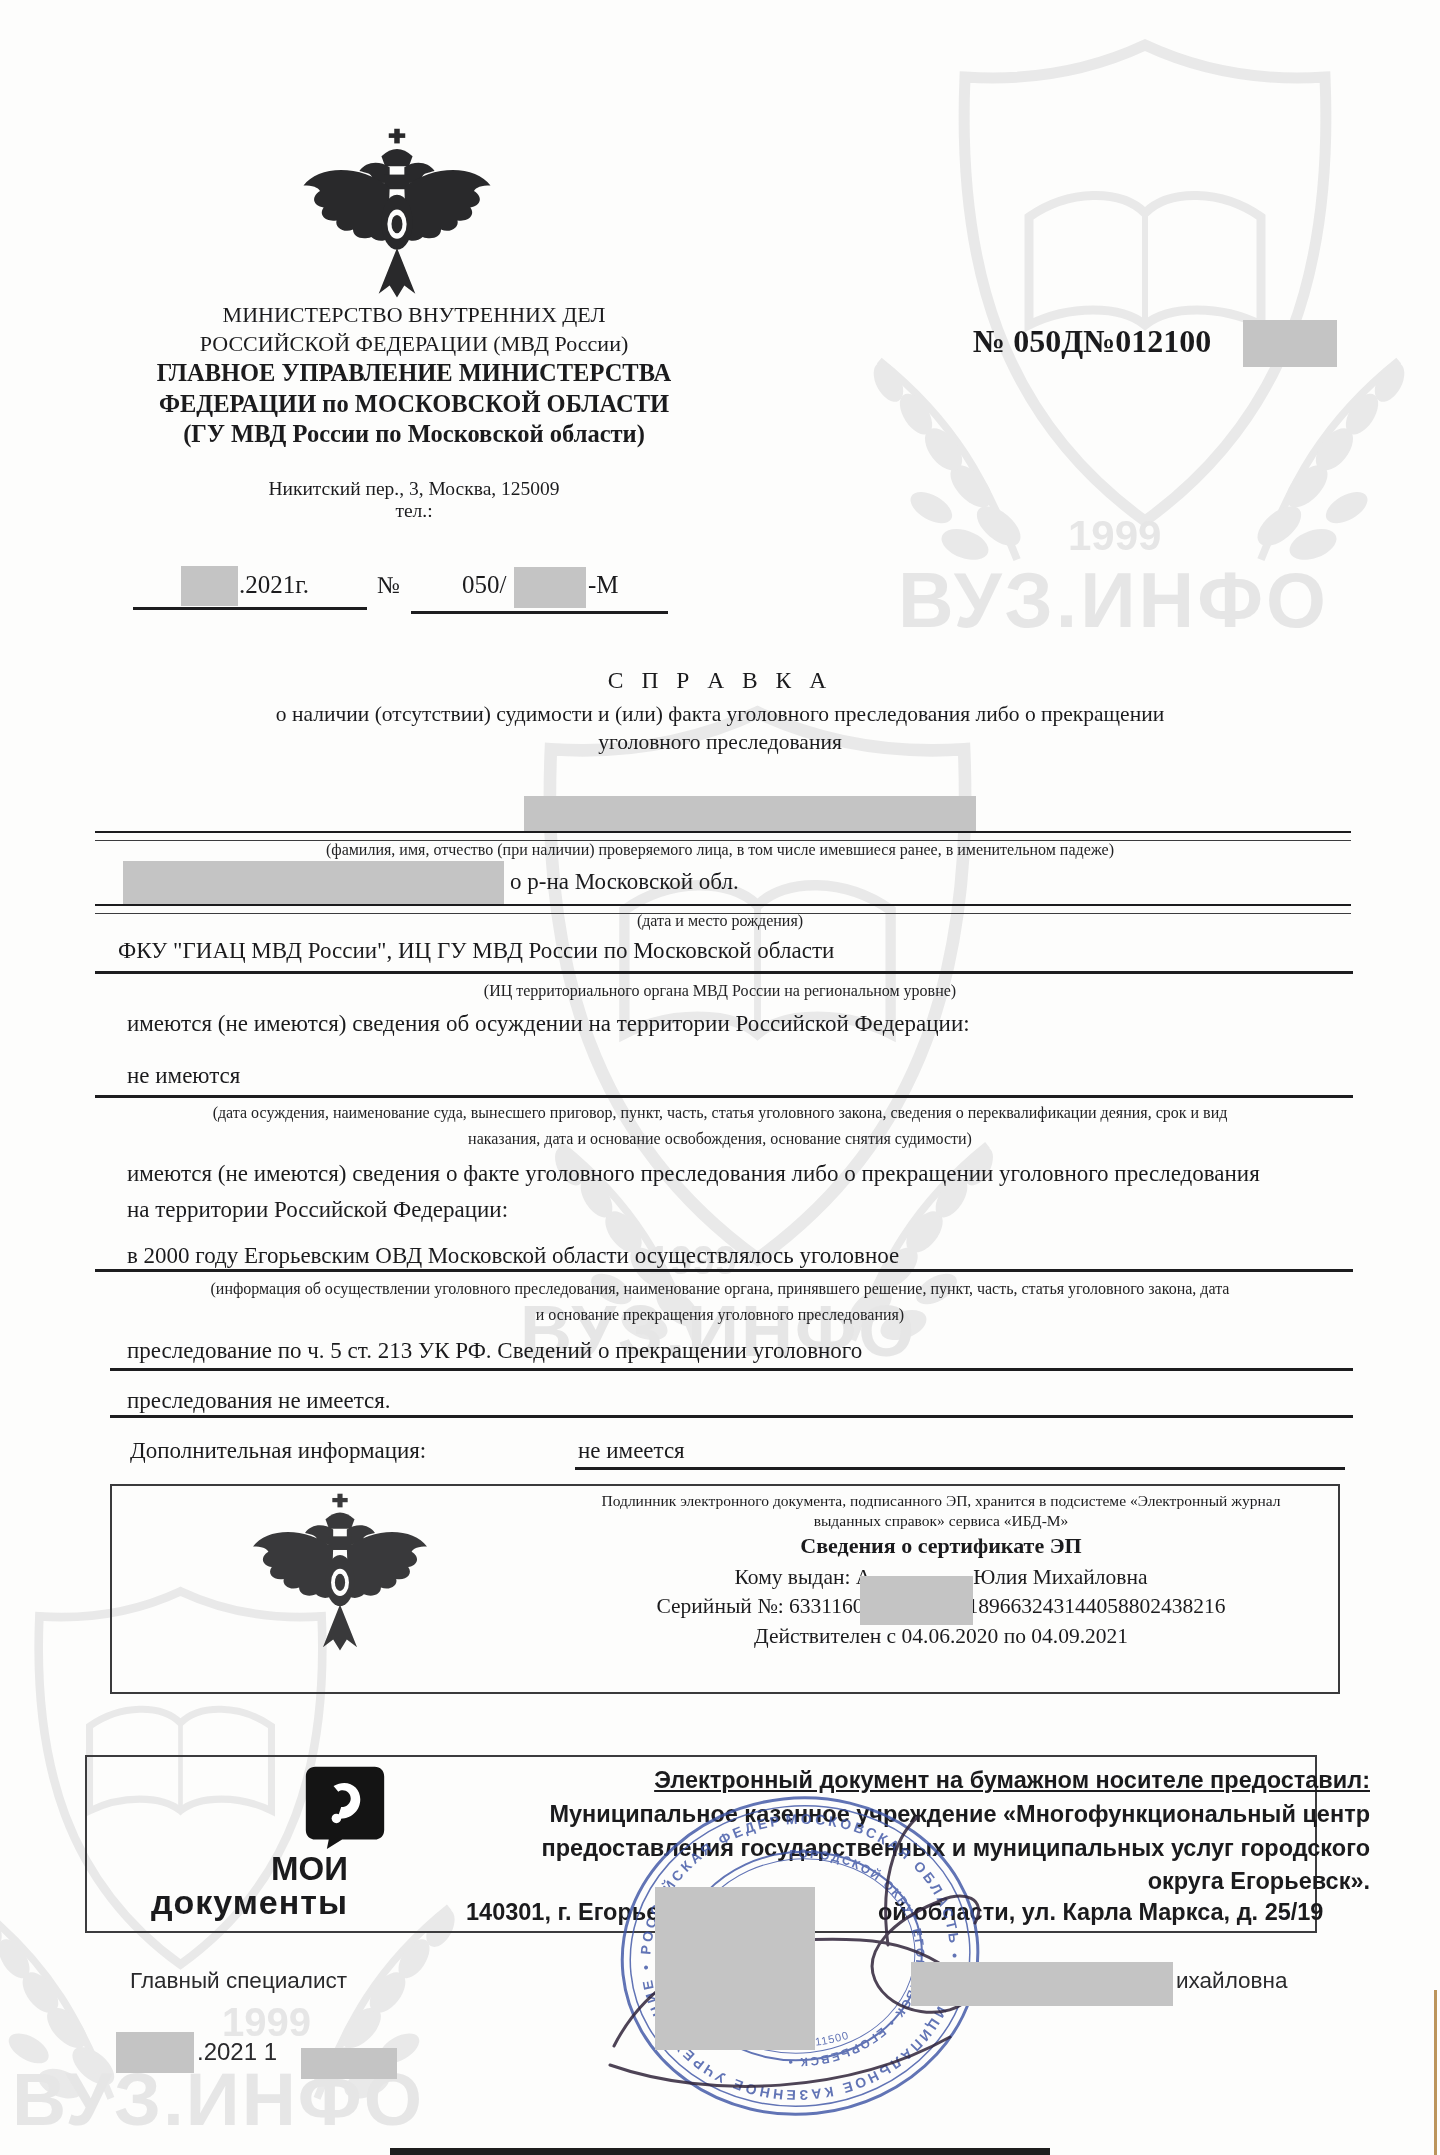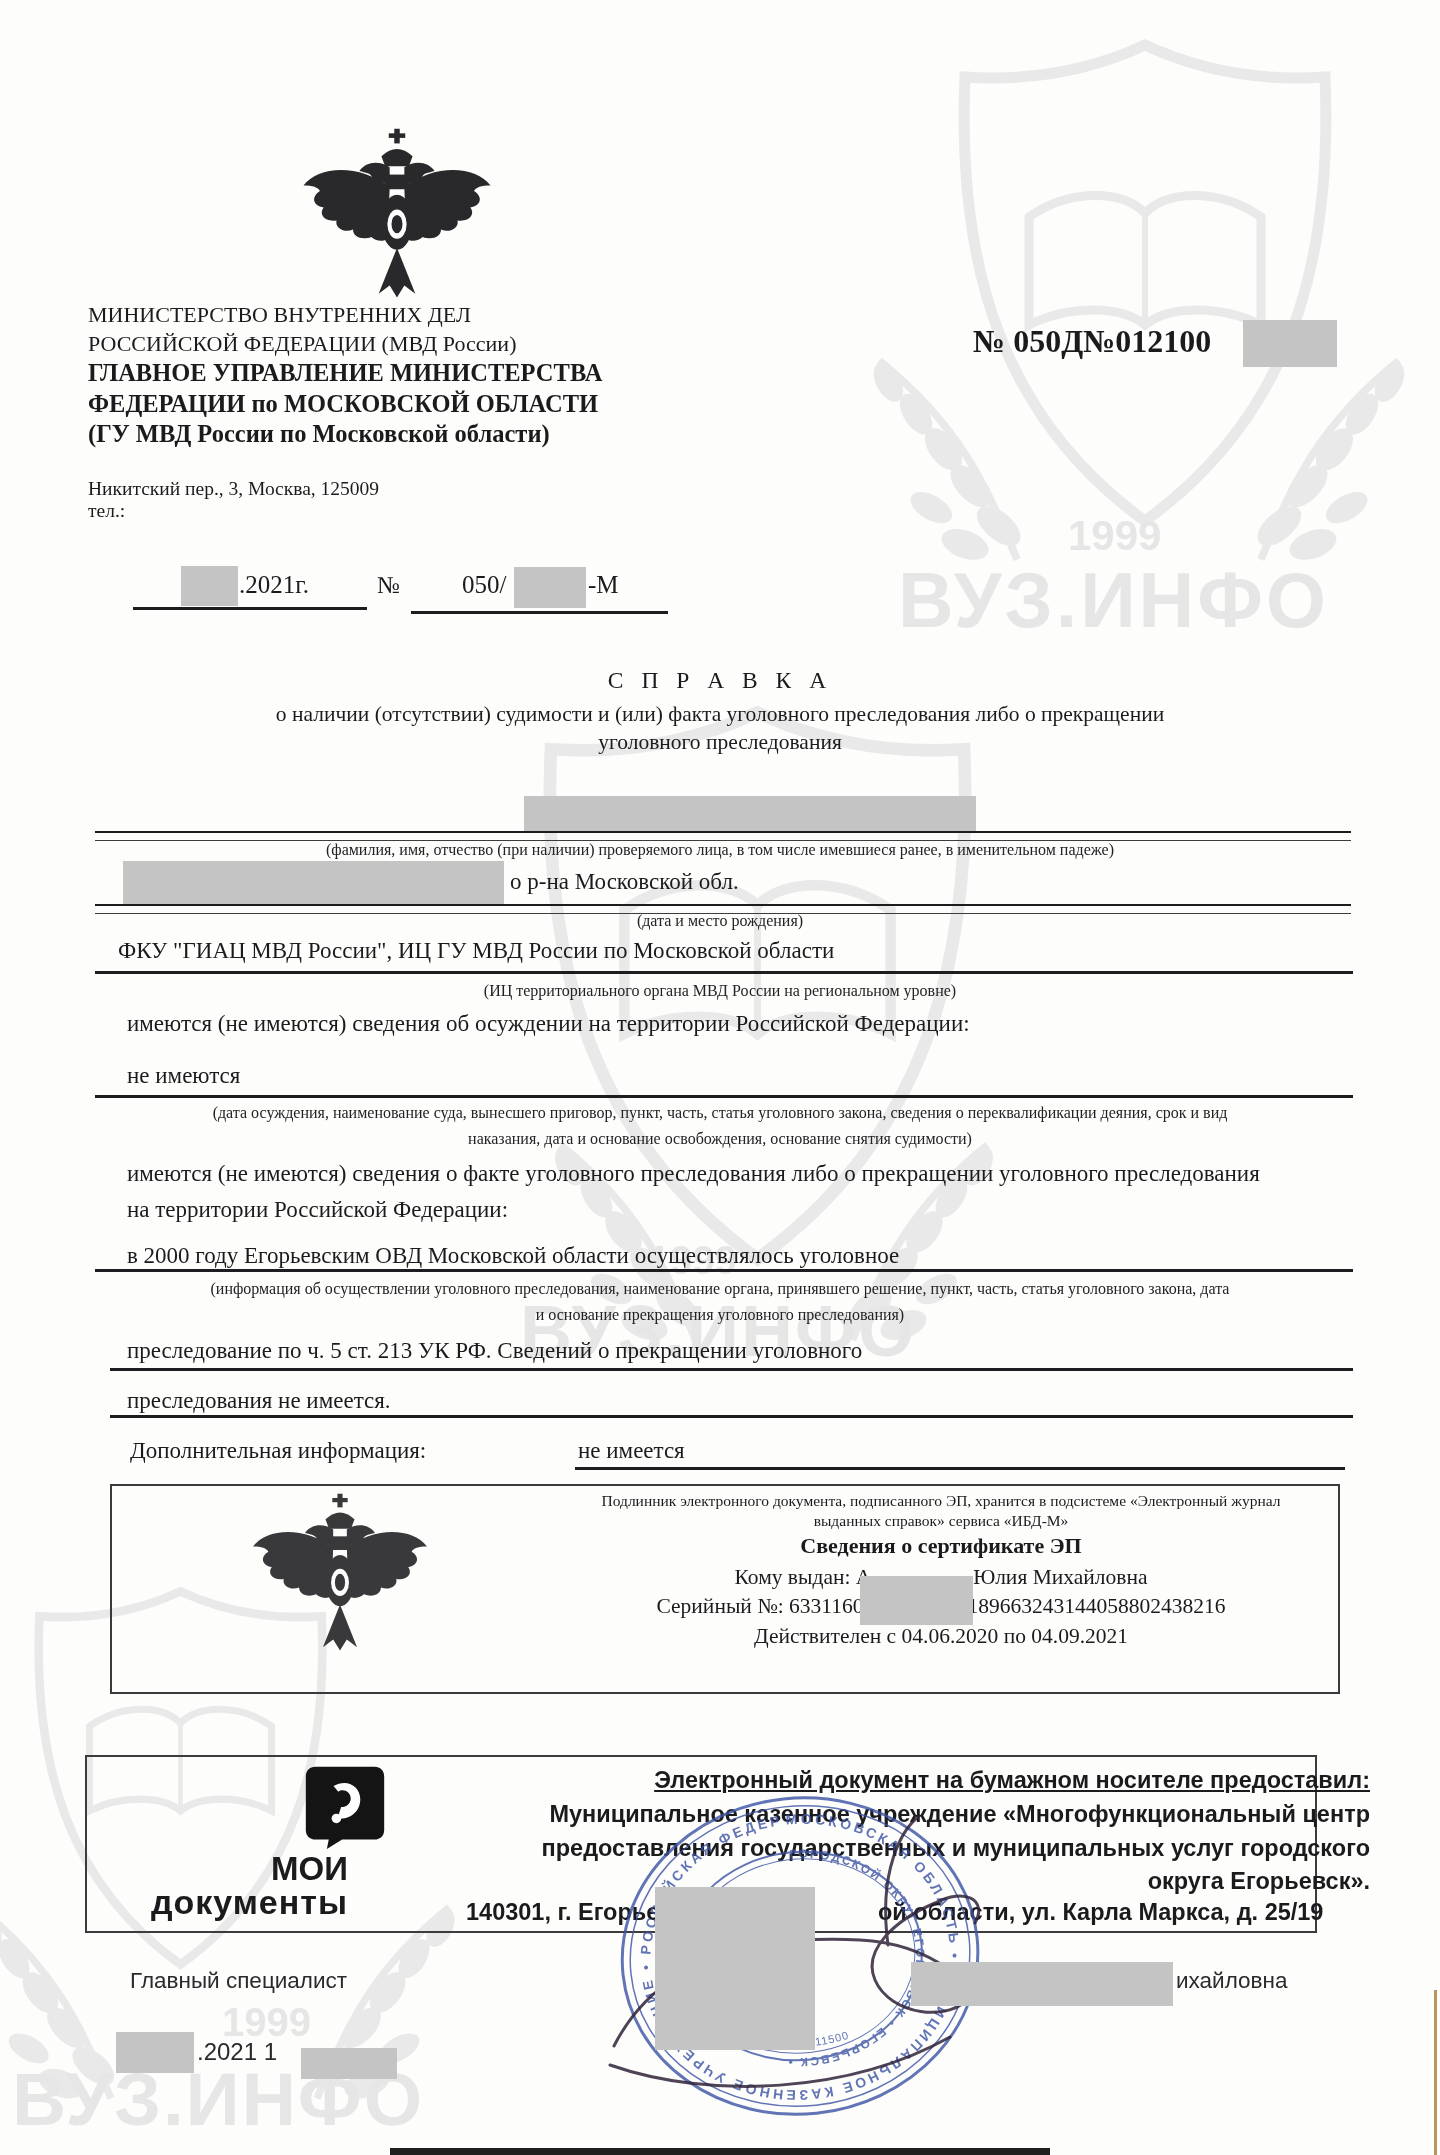--- a/index.html
+++ b/index.html
@@ -10,21 +10,21 @@
   .b{font-weight:bold;}
   .cap{font-size:16px;color:#232325;}
   .body23{font-size:23px;}
   .sans{font-family:"Liberation Sans","DejaVu Sans",sans-serif;}
   .rule{position:absolute;height:3px;background:#1d1d1f;z-index:10;}
   .rule2x{position:absolute;height:7px;border-top:2.5px solid #1c1c1e;border-bottom:1.5px solid #3c3c3e;z-index:10;}
   .redact{position:absolute;background:#c4c4c4;z-index:30;}
   .wm{position:absolute;color:#e9e9e9;z-index:1;}
   .wm-text{position:absolute;z-index:1;font-family:"Liberation Sans","DejaVu Sans",sans-serif;
            font-weight:bold;color:#e6e6e6;white-space:nowrap;}
-  .hdr{position:absolute;left:88px;top:300px;width:620px;z-index:10;}
+  .hdr{position:absolute;left:104px;top:300px;width:620px;text-align:center;z-index:10;}
   .h-reg{font-size:22px;line-height:29px;}
   .h-bold{font-size:24.5px;line-height:30.5px;font-weight:bold;}
   .cert-box{position:absolute;left:110px;top:1484px;width:1226px;height:206px;border:2px solid #3a3a3c;z-index:10;}
   .mfc-box{position:absolute;left:85px;top:1755px;width:1228px;height:174px;border:2px solid #3c3c3e;z-index:10;}
   .cert-line{position:absolute;left:431px;width:1020px;text-align:center;z-index:10;}
   .mfc-line{position:absolute;left:350px;width:1020px;text-align:right;z-index:10;
             font-family:"Liberation Sans","DejaVu Sans",sans-serif;font-weight:bold;}
   .flexc{display:flex;justify-content:center;align-items:baseline;}
   .spacer{display:inline-block;}
   .stamp{position:absolute;left:598px;top:1788px;z-index:14;transform:rotate(-6deg);opacity:.8;}

